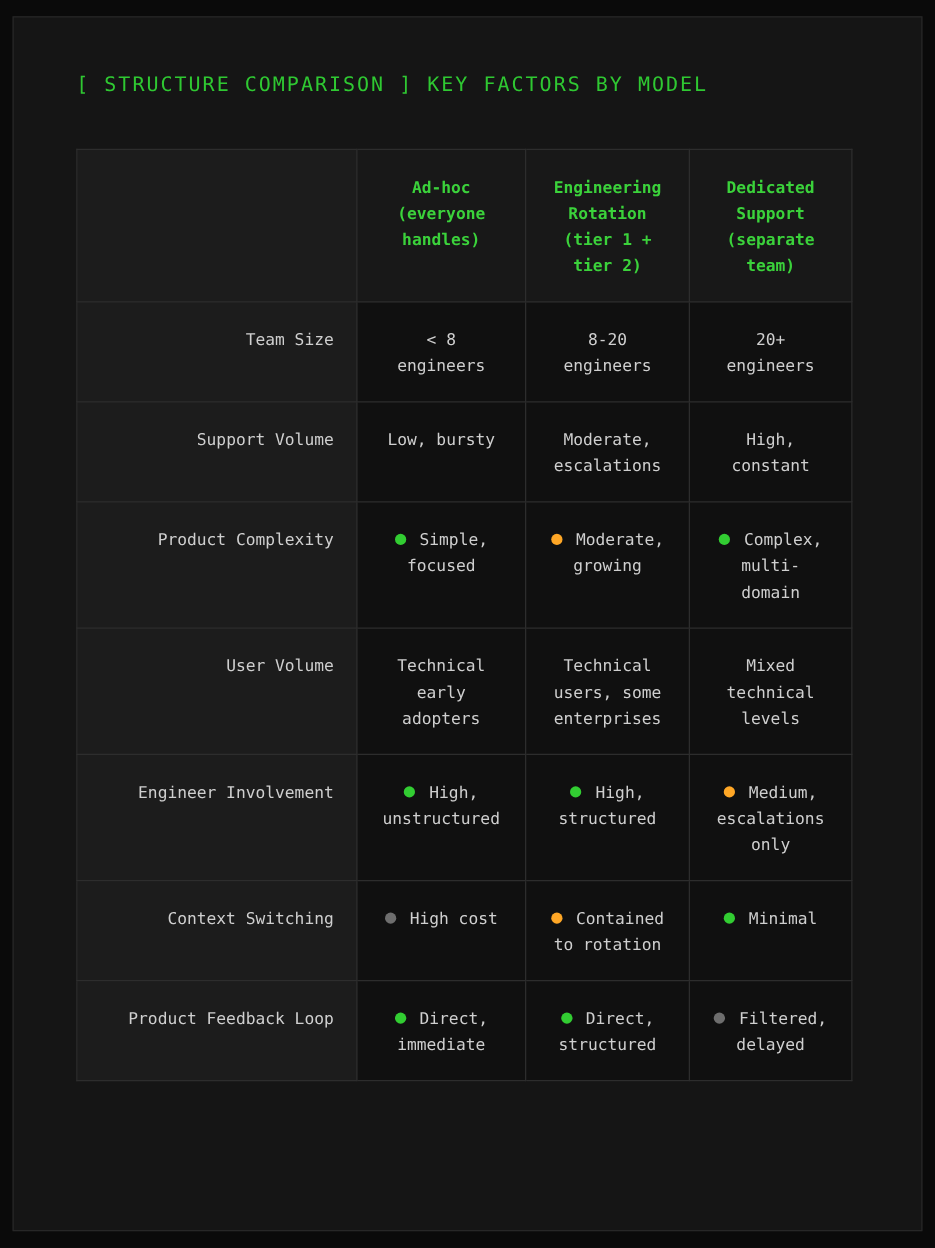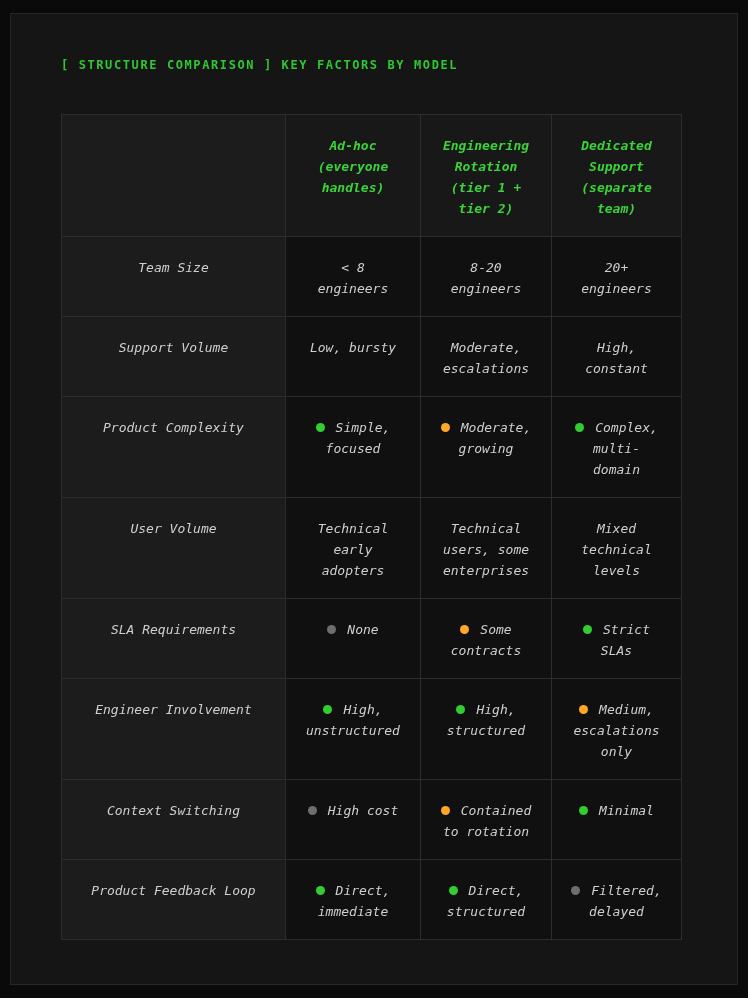--- a/index.html
+++ b/index.html
@@ -11,52 +11,51 @@
   }
   .panel {
     margin: 13px 10px;
     height: 972px;
     background: #151515;
     border: 1px solid #272727;
     padding: 44px 50px 48px 50px;
   }
   .page-title {
     color: #2fc832;
-    font-size: 12px;
+    font-size: 16px;
     letter-spacing: 1.6px;
     margin: 0 0 42px 0;
-    font-weight: bold;
+    font-weight: normal;
     white-space: nowrap;
   }
   table.cmp {
     border-collapse: collapse;
     table-layout: fixed;
     width: 620px;
-    font-style: italic;
   }
   table.cmp th, table.cmp td {
     border: 1px solid #2d2d2d;
     vertical-align: top;
     padding: 20px 18px 17px 18px;
     font-size: 13px;
     line-height: 21px;
     font-weight: normal;
     text-align: center;
   }
   table.cmp thead th {
     background: #181818;
     color: #3bd23b;
     font-weight: bold;
     text-align: center;
   }
   table.cmp thead th.corner,
   table.cmp tbody th.rowlabel {
     background: #1c1c1c;
     color: #cfcfcf;
-    text-align: center;
+    text-align: right;
   }
   table.cmp tbody td {
     background: #101010;
     color: #cfcfcf;
   }
   .dot {
     display: inline-block;
     width: 9px;
     height: 9px;
     border-radius: 50%;
@@ -103,26 +102,20 @@
           <td><span class="dot" style="background: rgb(255, 167, 38);"></span><span>Moderate, growing</span></td>
           <td><span class="dot" style="background: rgb(50, 205, 50);"></span><span>Complex, multi-domain</span></td>
         </tr>
         <tr>
           <th class="rowlabel">User Volume</th>
           <td><span>Technical early adopters</span></td>
           <td><span>Technical users, some enterprises</span></td>
           <td><span>Mixed technical levels</span></td>
         </tr>
         <tr>
-          <th class="rowlabel">SLA Requirements</th>
-          <td><span class="dot" style="background: rgb(110, 110, 110);"></span><span>None</span></td>
-          <td><span class="dot" style="background: rgb(255, 167, 38);"></span><span>Some contracts</span></td>
-          <td><span class="dot" style="background: rgb(50, 205, 50);"></span><span>Strict SLAs</span></td>
-        </tr>
-        <tr>
           <th class="rowlabel">Engineer Involvement</th>
           <td><span class="dot" style="background: rgb(50, 205, 50);"></span><span>High, unstructured</span></td>
           <td><span class="dot" style="background: rgb(50, 205, 50);"></span><span>High, structured</span></td>
           <td><span class="dot" style="background: rgb(255, 167, 38);"></span><span>Medium, escalations only</span></td>
         </tr>
         <tr>
           <th class="rowlabel">Context Switching</th>
           <td><span class="dot" style="background: rgb(110, 110, 110);"></span><span>High cost</span></td>
           <td><span class="dot" style="background: rgb(255, 167, 38);"></span><span>Contained to rotation</span></td>
           <td><span class="dot" style="background: rgb(50, 205, 50);"></span><span>Minimal</span></td>

